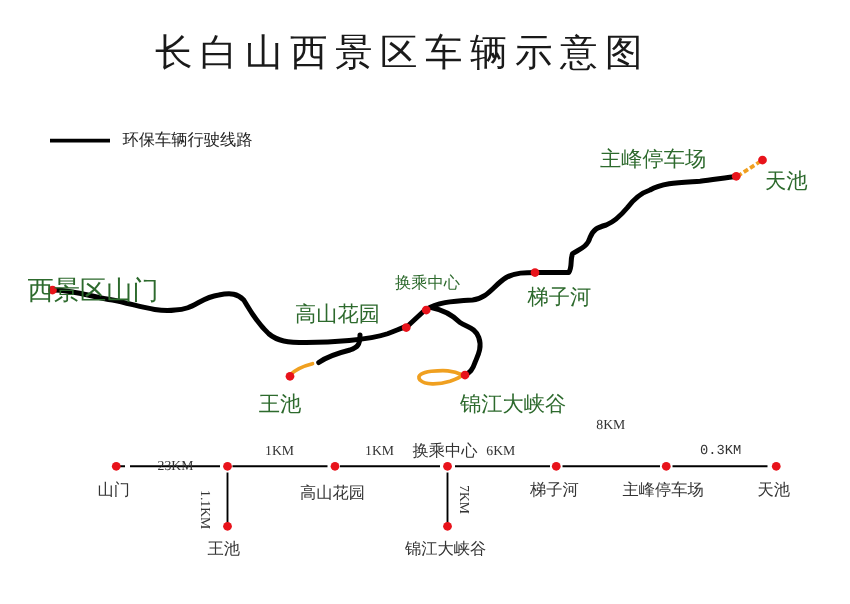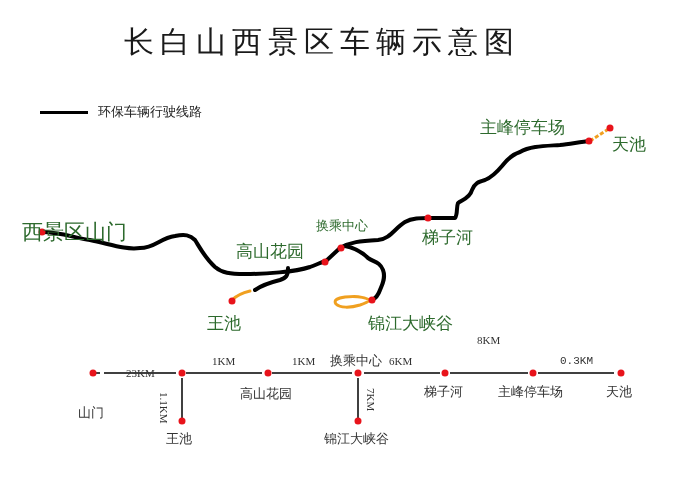--- a/index.html
+++ b/index.html
@@ -76,21 +76,21 @@
 
 <div class="map-label" style="left:22px; top:218px; font-size:21px;">西景区山门</div>
 <div class="map-label" style="left:236px; top:240px; font-size:17px;">高山花园</div>
 <div class="map-label" style="left:316px; top:217px; font-size:13px;">换乘中心</div>
 <div class="map-label" style="left:422px; top:226px; font-size:17px;">梯子河</div>
 <div class="map-label" style="left:480px; top:116px; font-size:17px;">主峰停车场</div>
 <div class="map-label" style="left:612px; top:133px; font-size:17px;">天池</div>
 <div class="map-label" style="left:207px; top:312px; font-size:17px;">王池</div>
 <div class="map-label" style="left:368px; top:312px; font-size:17px;">锦江大峡谷</div>
 
-<div class="sch-label" style="left:78px; top:404px;">山门</div>
+<div class="sch-label" style="left:78px; top:383px;">山门</div>
 <div class="sch-label" style="left:166px; top:430px;">王池</div>
 <div class="sch-label" style="left:240px; top:385px;">高山花园</div>
 <div class="sch-label" style="left:330px; top:352px;">换乘中心</div>
 <div class="sch-label" style="left:424px; top:383px;">梯子河</div>
 <div class="sch-label" style="left:498px; top:383px;">主峰停车场</div>
 <div class="sch-label" style="left:606px; top:383px;">天池</div>
 <div class="sch-label" style="left:324px; top:430px;">锦江大峡谷</div>
 
 <div class="km" style="left:126px; top:355px;margin-top:12px;">23KM</div>
 <div class="km" style="left:152px; top:392px; transform:rotate(90deg); transform-origin:left top; left:170px;">1.1KM</div>

